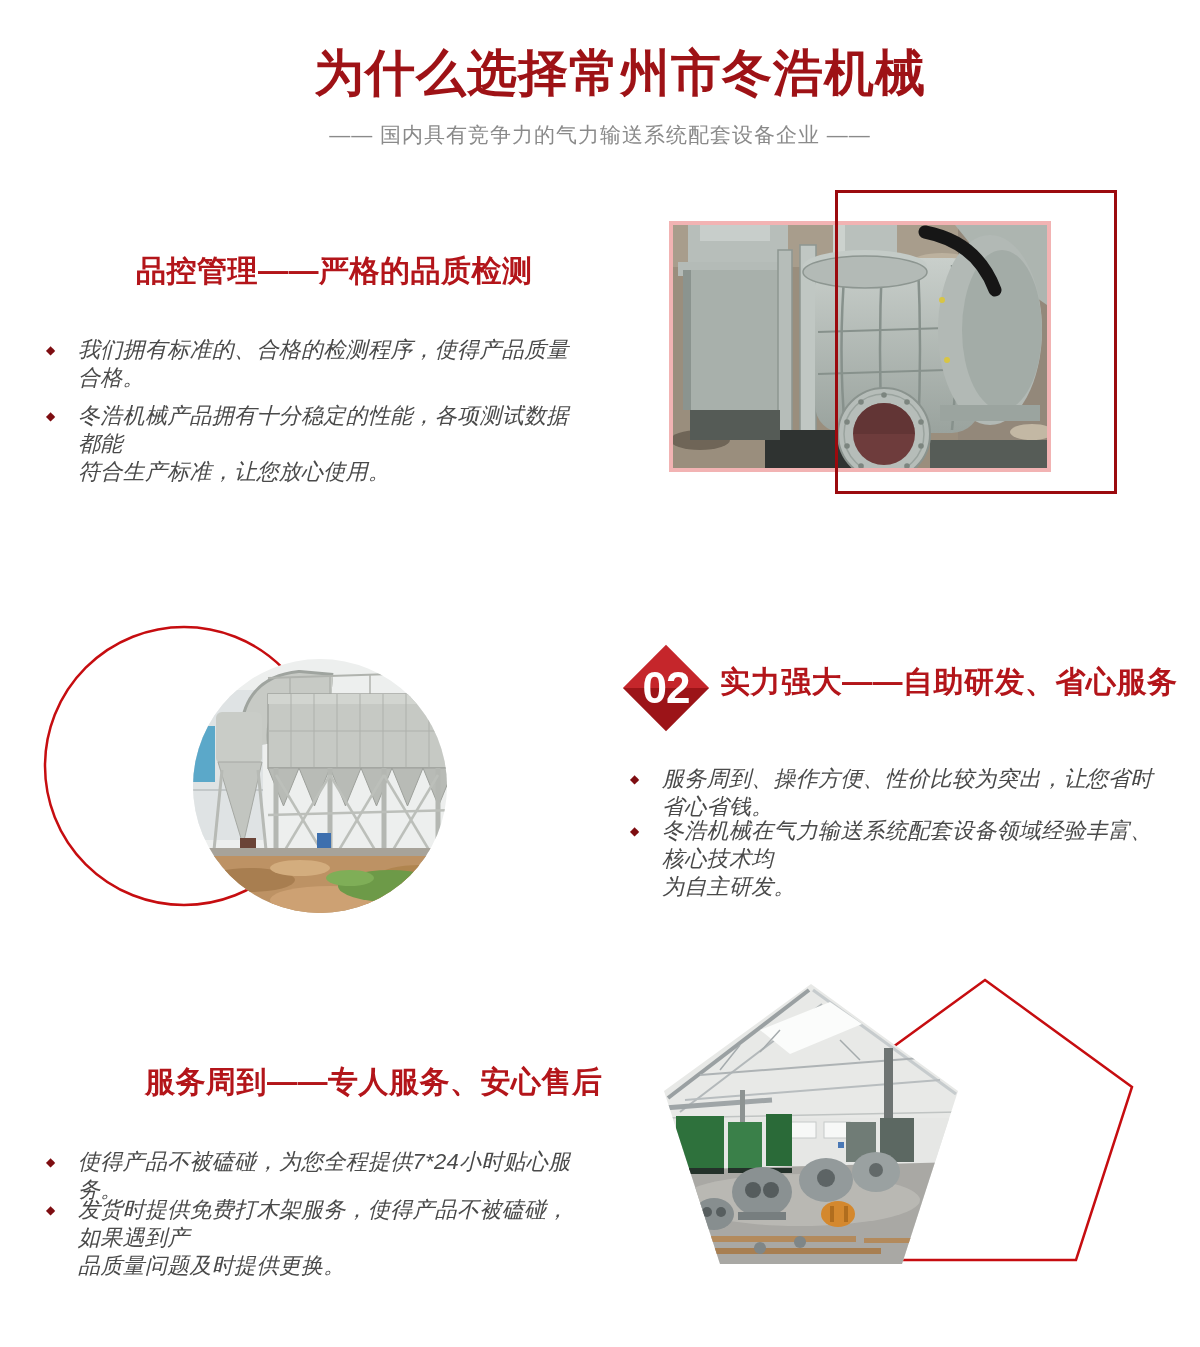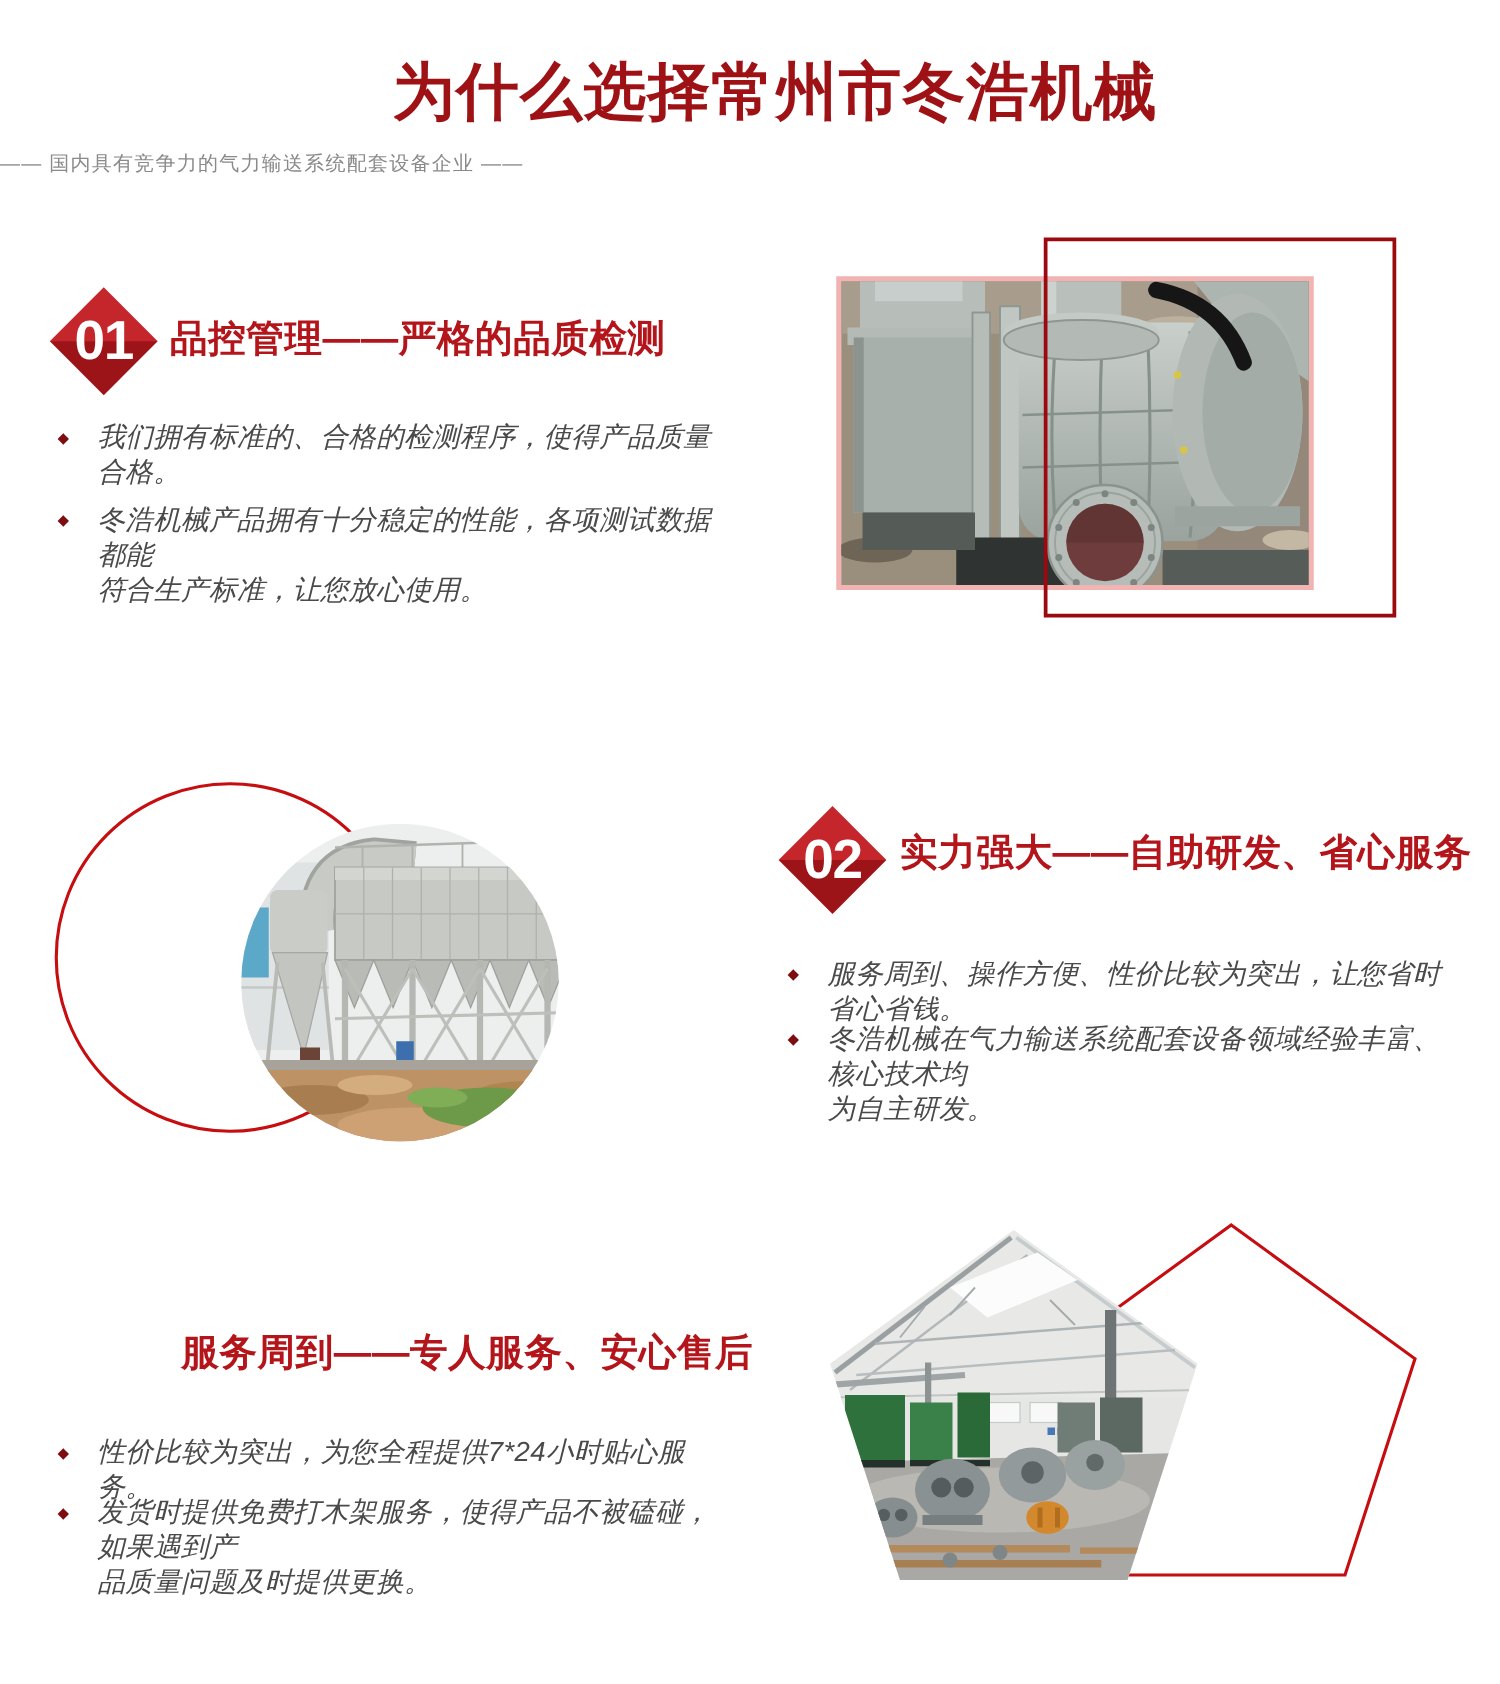--- a/index.html
+++ b/index.html
@@ -7,22 +7,22 @@
     position:relative;width:1200px;height:1347px;margin:0 auto;overflow:hidden;
     background:#fff;font-family:"Liberation Sans","DejaVu Sans",sans-serif;
   }
   
   .page-title{
     position:absolute;left:0;top:40px;width:100%;text-align:center;
     font-size:50px;font-weight:700;color:var(--title-red,#9e1216);
     letter-spacing:1px;margin:0;padding-left:20px;
   }
   .page-subtitle{
-    position:absolute;left:0;top:121px;width:100%;text-align:left;
-    font-size:16px;color:var(--subtitle-gray,#8a8a8a);letter-spacing:1px;
+    position:absolute;left:0;top:121px;width:100%;text-align:center;
+    font-size:21px;color:var(--subtitle-gray,#8a8a8a);letter-spacing:1px;
   }
   
   .badge{position:absolute;width:86px;height:86px;}
   .badge .shape{
     position:absolute;left:50%;top:50%;width:61px;height:61px;
     transform:translate(-50%,-50%) rotate(45deg);
     background:linear-gradient(135deg,var(--diamond-light,#c5262b) 49.5%,var(--diamond-dark,#9c1418) 50.5%);
   }
   .badge .num{
     position:absolute;inset:0;display:flex;align-items:center;justify-content:center;
@@ -46,24 +46,20 @@
   .art{position:absolute;}
 </style>
 </head>
 <body>
 
 <div class="page">
 
   <h1 class="page-title">为什么选择常州市冬浩机械</h1>
   <div class="page-subtitle">—— 国内具有竞争力的气力输送系统配套设备企业 ——</div>
 
-  <div class="badge" style="left:40px;top:230px;">
-    <div class="shape"></div>
-    <div class="num">01</div>
-  </div>
   <h2 class="sec-title" style="left:136px;top:251px;">品控管理——严格的品质检测</h2>
 
   <div class="bullet" style="left:46px;top:336px;width:540px;">
     <span class="marker">◆</span>
     <span class="btext">我们拥有标准的、合格的检测程序，使得产品质量合格。</span>
   </div>
   <div class="bullet" style="left:46px;top:402px;width:540px;">
     <span class="marker">◆</span>
     <span class="btext">冬浩机械产品拥有十分稳定的性能，各项测试数据都能
 符合生产标准，让您放心使用。</span>
@@ -247,21 +243,21 @@
   <div class="bullet" style="left:630px;top:817px;width:540px;">
     <span class="marker">◆</span>
     <span class="btext">冬浩机械在气力输送系统配套设备领域经验丰富、核心技术均
 为自主研发。</span>
   </div>
 
   <h2 class="sec-title" style="left:145px;top:1062px;">服务周到——专人服务、安心售后</h2>
 
   <div class="bullet" style="left:46px;top:1148px;width:540px;">
     <span class="marker">◆</span>
-    <span class="btext">性价比较为突出，为您全程提供7*24小时贴心服务。</span>
+    <span class="btext">使得产品不被磕碰，为您全程提供7*24小时贴心服务。</span>
   </div>
   <div class="bullet" style="left:46px;top:1196px;width:540px;">
     <span class="marker">◆</span>
     <span class="btext">发货时提供免费打木架服务，使得产品不被磕碰，如果遇到产
 品质量问题及时提供更换。</span>
   </div>
 
   <svg class="art" style="left:650px;top:960px;" width="490" height="345" viewBox="650 960 490 345">
     <defs>
       <clipPath id="ph3">

